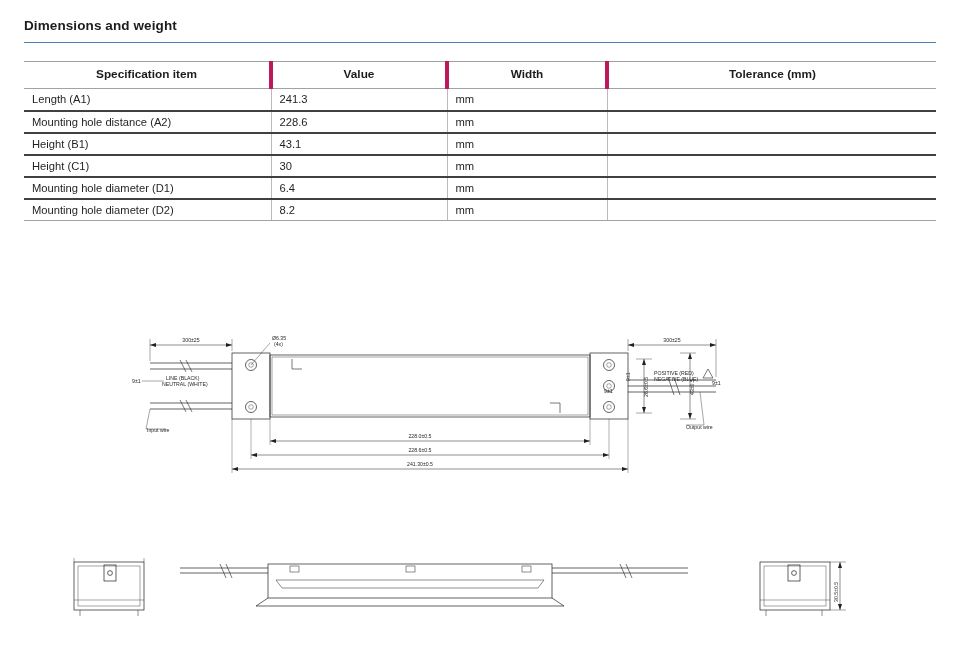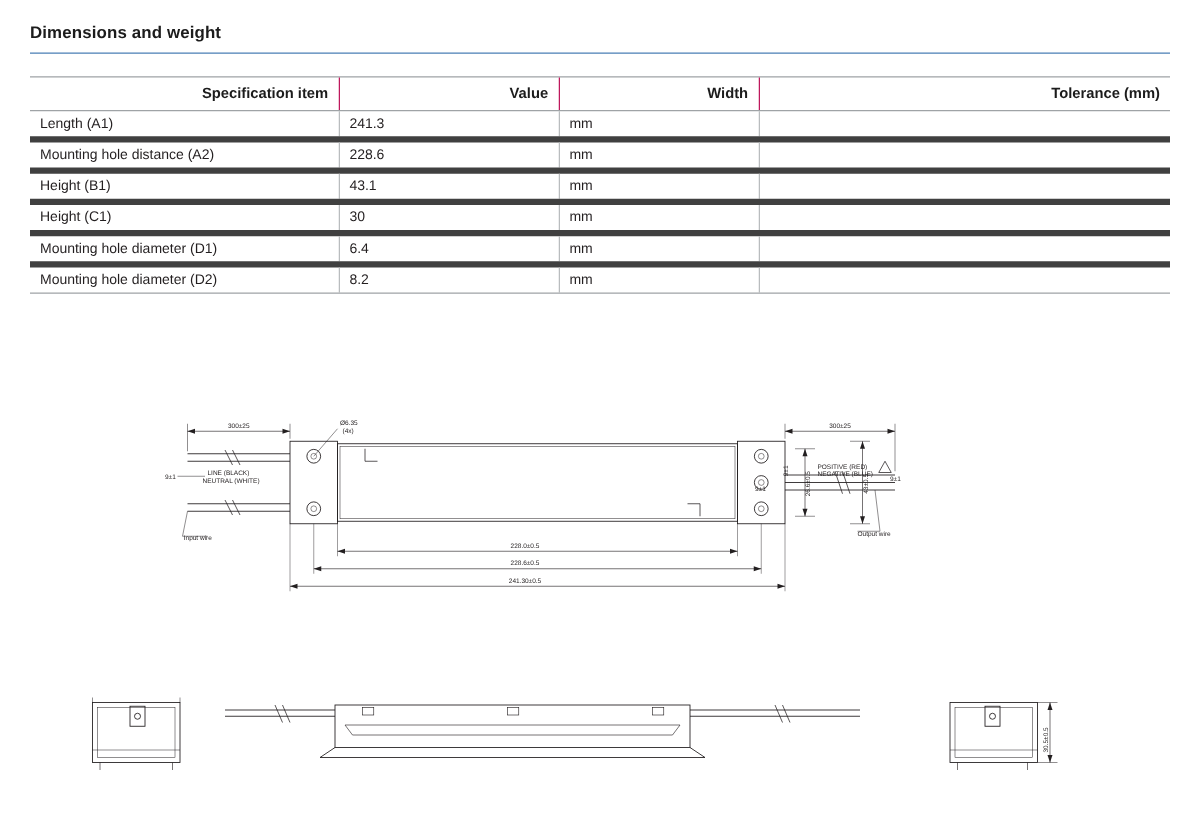--- a/index.html
+++ b/index.html
@@ -45,34 +45,34 @@
     width: 912px;
     border-collapse: collapse;
     font-size: 11.2px;
   }
   .spec-table col.c1 { width: 247px; }
   .spec-table col.c2 { width: 176px; }
   .spec-table col.c3 { width: 160px; }
   .spec-table col.c4 { width: 329px; }
 
   .spec-table thead th {
-    text-align: right;
+    text-align: center;
     font-weight: bold;
     font-size: 11.8px;
     padding: 5px 8px 7px 8px;
     border-bottom: 1px solid #9fa3a6;
     border-top: 1px solid #9fa3a6;
     color: #1c1c1c;
     vertical-align: bottom;
   }
-  .spec-table thead th.sep { border-left: 1px solid #be185d; }
+  .spec-table thead th.sep { border-left: 4px solid #be185d; }
 
   .spec-table tbody td {
     padding: 4px 8px 4px 8px;
-    border-bottom: 5px solid #404040;
+    border-bottom: 2px solid #404040;
     vertical-align: middle;
     height: 22px;
     color: #231f20;
   }
   .spec-table tbody td.sep { border-left: 1px solid #b9bcbe; }
   .spec-table tbody tr:last-child td { border-bottom: 1px solid #9fa3a6; }
 
   
   .drawing-top {
     position: absolute;

